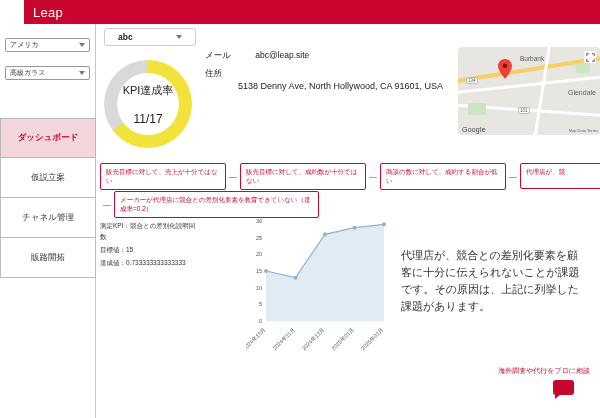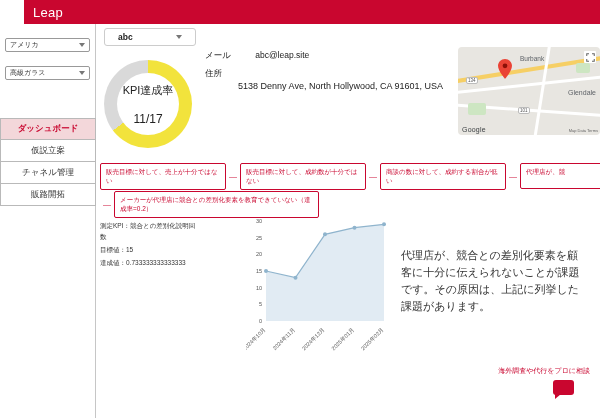--- a/index.html
+++ b/index.html
@@ -15,21 +15,21 @@
   .user-icon svg { display:block; }
   
   .sidebar { position:absolute; top:24px; left:0; width:96px; height:394px; background:#fff;
     border-right:1px solid #c6c6c6; }
   .side-select { position:absolute; left:5px; width:85px; height:14px; border:1px solid #999;
     border-radius:2px; background:#fff; font-size:7px; color:#333; display:flex;
     align-items:center; justify-content:space-between; padding:0 4px; cursor:pointer; }
   .chev { width:0; height:0; border-left:3px solid transparent; border-right:3px solid transparent;
     border-top:4px solid #777; }
   .side-nav { position:absolute; top:94px; left:0; width:96px; }
-  .nav-item { width:96px; height:22px; border:1px solid #b9b9b9; display:flex; align-items:center;
+  .nav-item { width:96px; height:40px; border:1px solid #b9b9b9; display:flex; align-items:center;
     justify-content:center; font-size:8.5px; color:#333; background:#fff; cursor:pointer; }
   .nav-item + .nav-item { border-top:none; }
   .nav-item.active { background:#f3d7da; color:#c9062f; font-weight:bold; }
   
   .company-select { position:absolute; left:104px; top:28px; width:92px; height:18px;
     border:1px solid #ccc; border-radius:3px; background:#fff; font-size:8.5px; font-weight:bold;
     display:flex; align-items:center; justify-content:space-between; padding:0 13px; cursor:pointer; }
   .donut { position:absolute; left:104px; top:60px; width:88px; height:88px; border-radius:50%;
     background:#d9d9d9; }
   .donut-hole { position:absolute; inset:13px; border-radius:50%; background:#fff;

